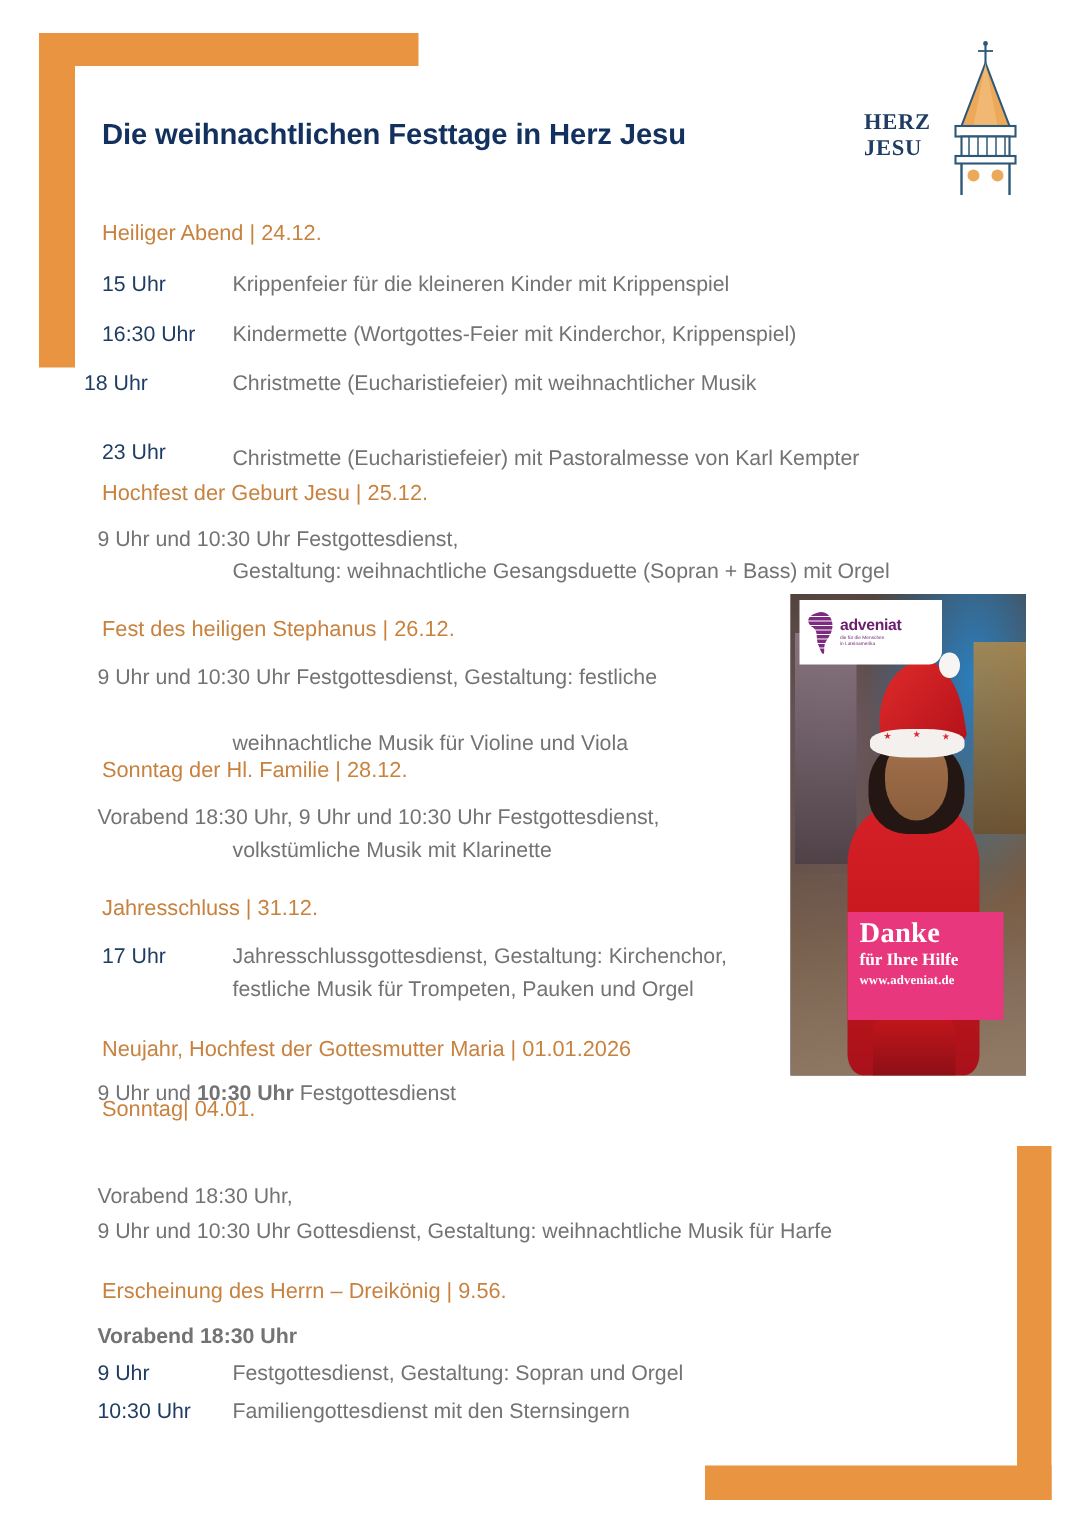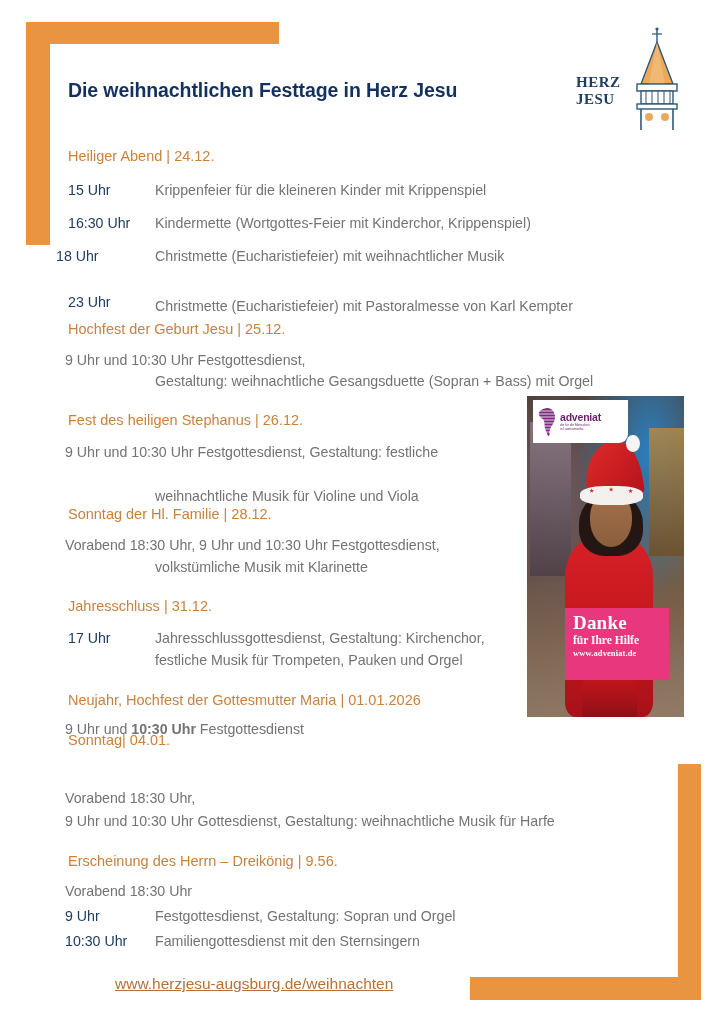--- a/index.html
+++ b/index.html
@@ -295,28 +295,27 @@
     <div class="sec-head" style="left:68px; top:692px;">Neujahr, Hochfest der Gottesmutter Maria | 01.01.2026</div>
     <div class="line" style="left:65px; top:721px;">
       <span>9 Uhr und </span><b>10:30 Uhr</b><span> Festgottesdienst</span>
     </div>
 
     <div class="sec-head" style="left:68px; top:732px;">Sonntag| 04.01.</div>
     <div class="line" style="left:65px; top:790px;">Vorabend 18:30 Uhr,</div>
     <div class="line" style="left:65px; top:813px;">9 Uhr und 10:30 Uhr Gottesdienst, Gestaltung:  weihnachtliche Musik für Harfe</div>
 
     <div class="sec-head" style="left:68px; top:853px;">Erscheinung des Herrn – Dreikönig | 9.56.</div>
-    <div class="line" style="left:65px; top:883px;">Vorabend 18:30 Uhr</div>
+    <div class="line" style="left:65px; top:883px;font-weight:bold;">Vorabend 18:30 Uhr</div>
     <div class="time" style="left:65px; top:908px;">9 Uhr</div>
     <div class="line" style="left:155px; top:908px;">Festgottesdienst, Gestaltung: Sopran und Orgel</div>
     <div class="time" style="left:65px; top:933px;">10:30 Uhr</div>
     <div class="line" style="left:155px; top:933px;">Familiengottesdienst mit den Sternsingern</div>
   </div>
 
-  <a class="url" href="#">www.herzjesu-augsburg.de/weihnachten</a>
 
   <div class="photo">
     <div class="ph-bg"></div>
     <div class="ph-stall-l"></div>
     <div class="ph-stall-r"></div>
     <div class="ph-ground"></div>
 
     <div class="g-dress">
       <div class="g-trimL"></div>
       <div class="g-placket"></div>

